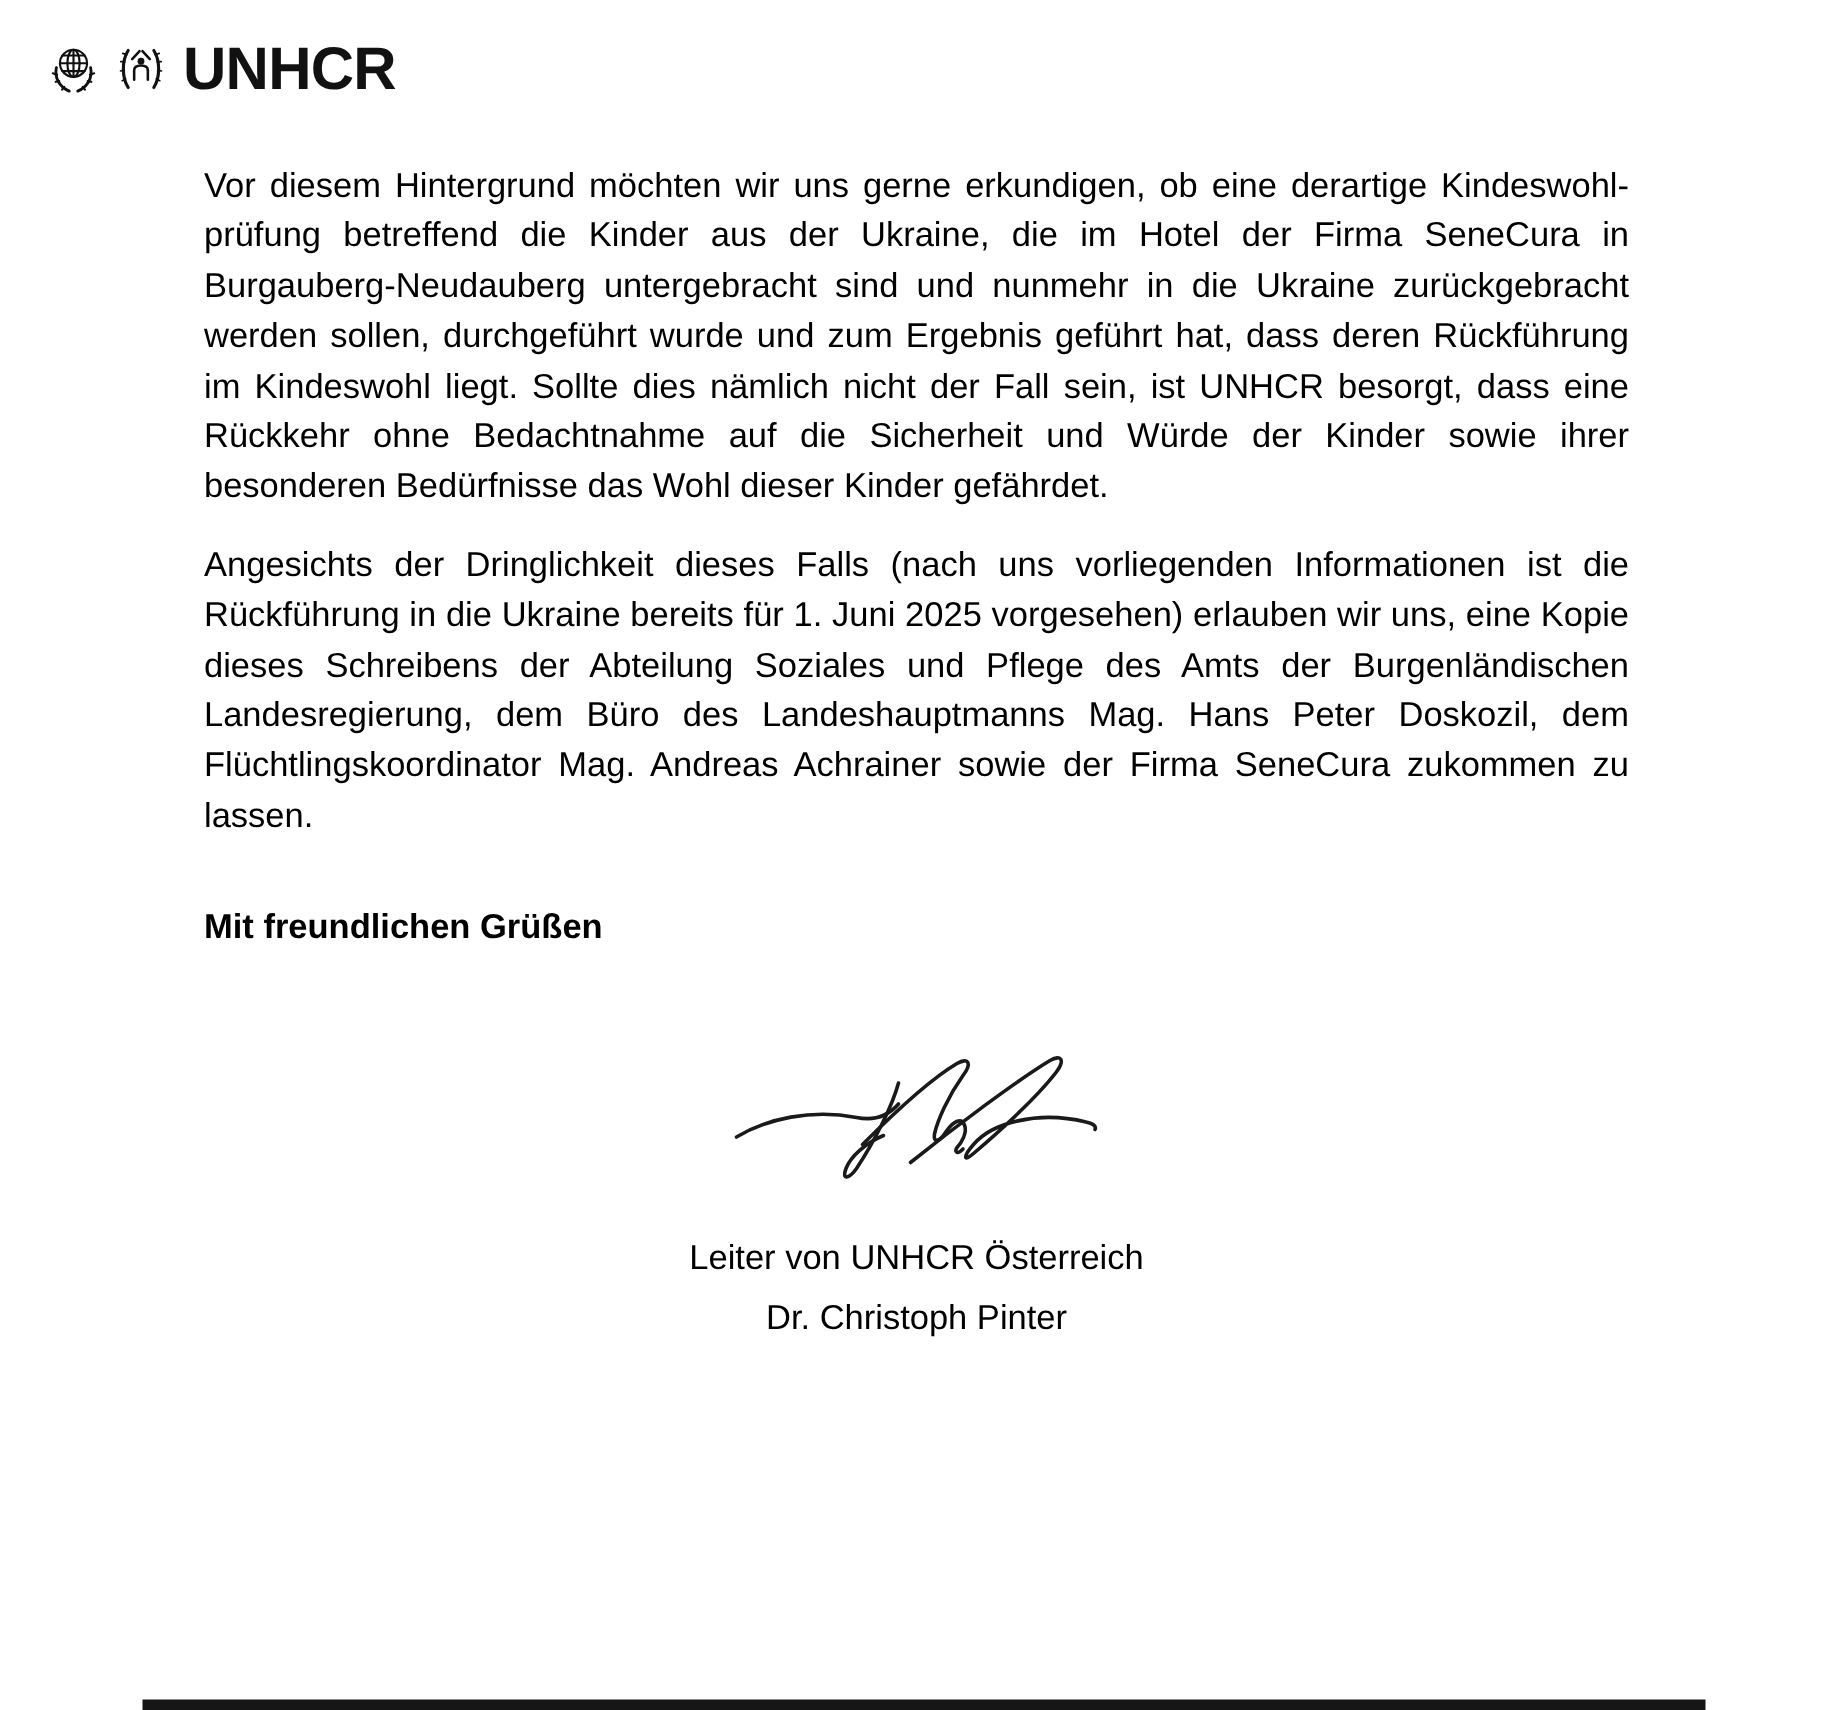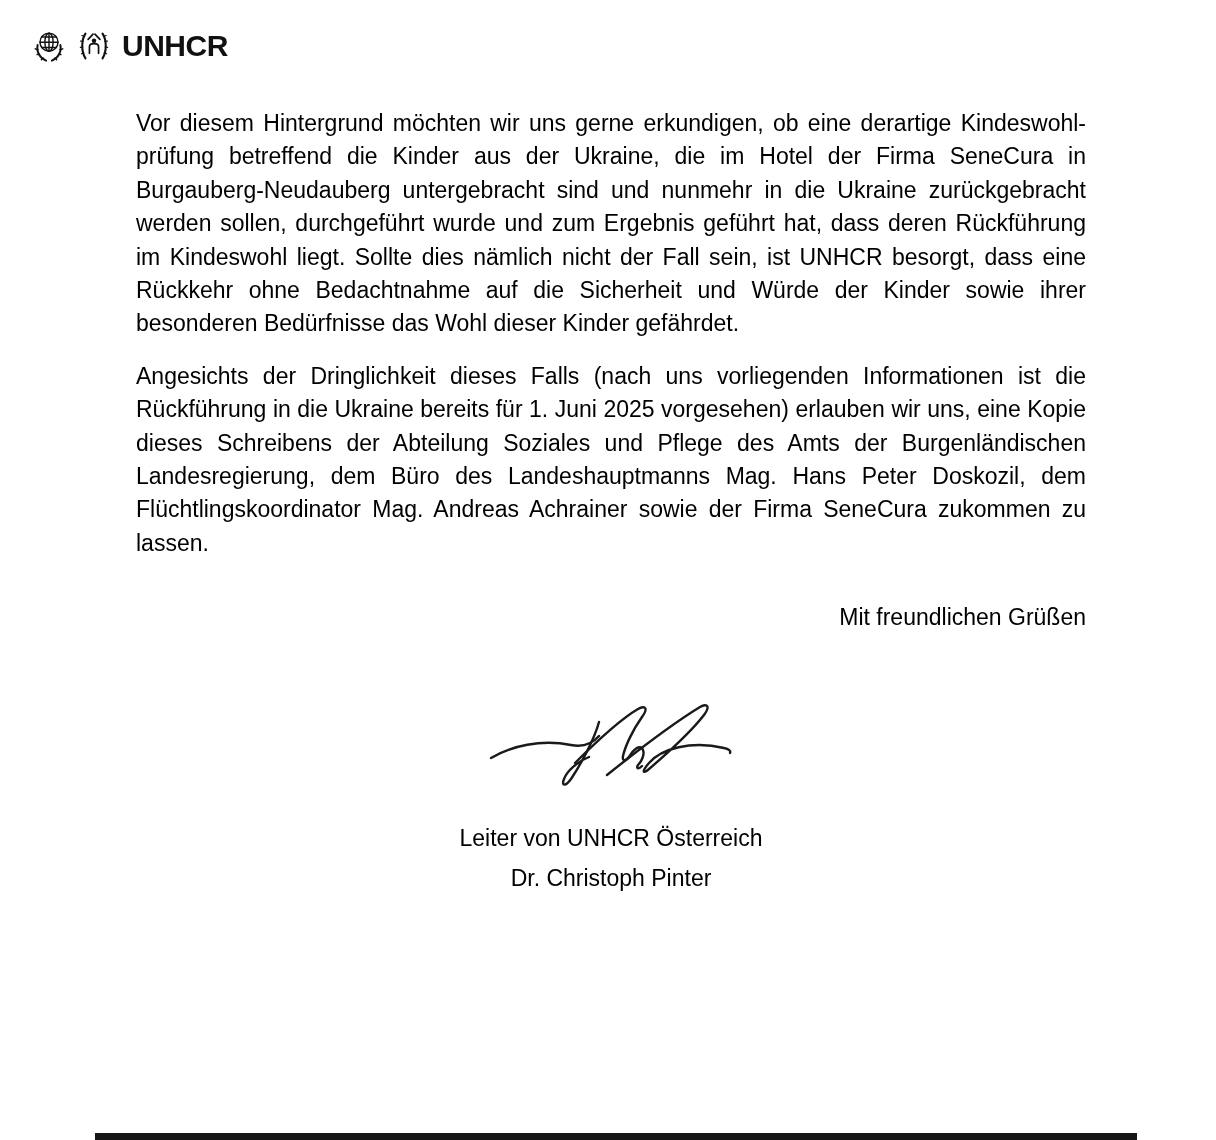--- a/index.html
+++ b/index.html
@@ -25,44 +25,45 @@
     display: flex;
     align-items: center;
     gap: 7px;
   }
   .emblem {
     width: 38px;
     height: 38px;
     display: block;
   }
   .wordmark {
-    font-size: 30px;
+    font-size: 40px;
     font-weight: bold;
     letter-spacing: -0.5px;
     color: #111111;
     margin-left: 2px;
     line-height: 38px;
   }
   .body-text {
     position: absolute;
     top: 107px;
     left: 136px;
     width: 950px;
     font-size: 23px;
     line-height: 33.4px;
     text-align: justify;
   }
   .body-text p {
     margin: 0 0 19px 0;
     hyphens: manual;
   }
   .closing {
-    text-align: right;
+    text-align: left;
     margin-top: 41px !important;
     margin-bottom: 0 !important;
+    font-weight: bold;
   }
   .signature-wrap {
     margin: 60px auto 0 auto;
     width: 250px;
     height: 95px;
   }
   .signature-wrap svg { display: block; }
   .sig-block {
     margin-top: 28px;
     text-align: center;

